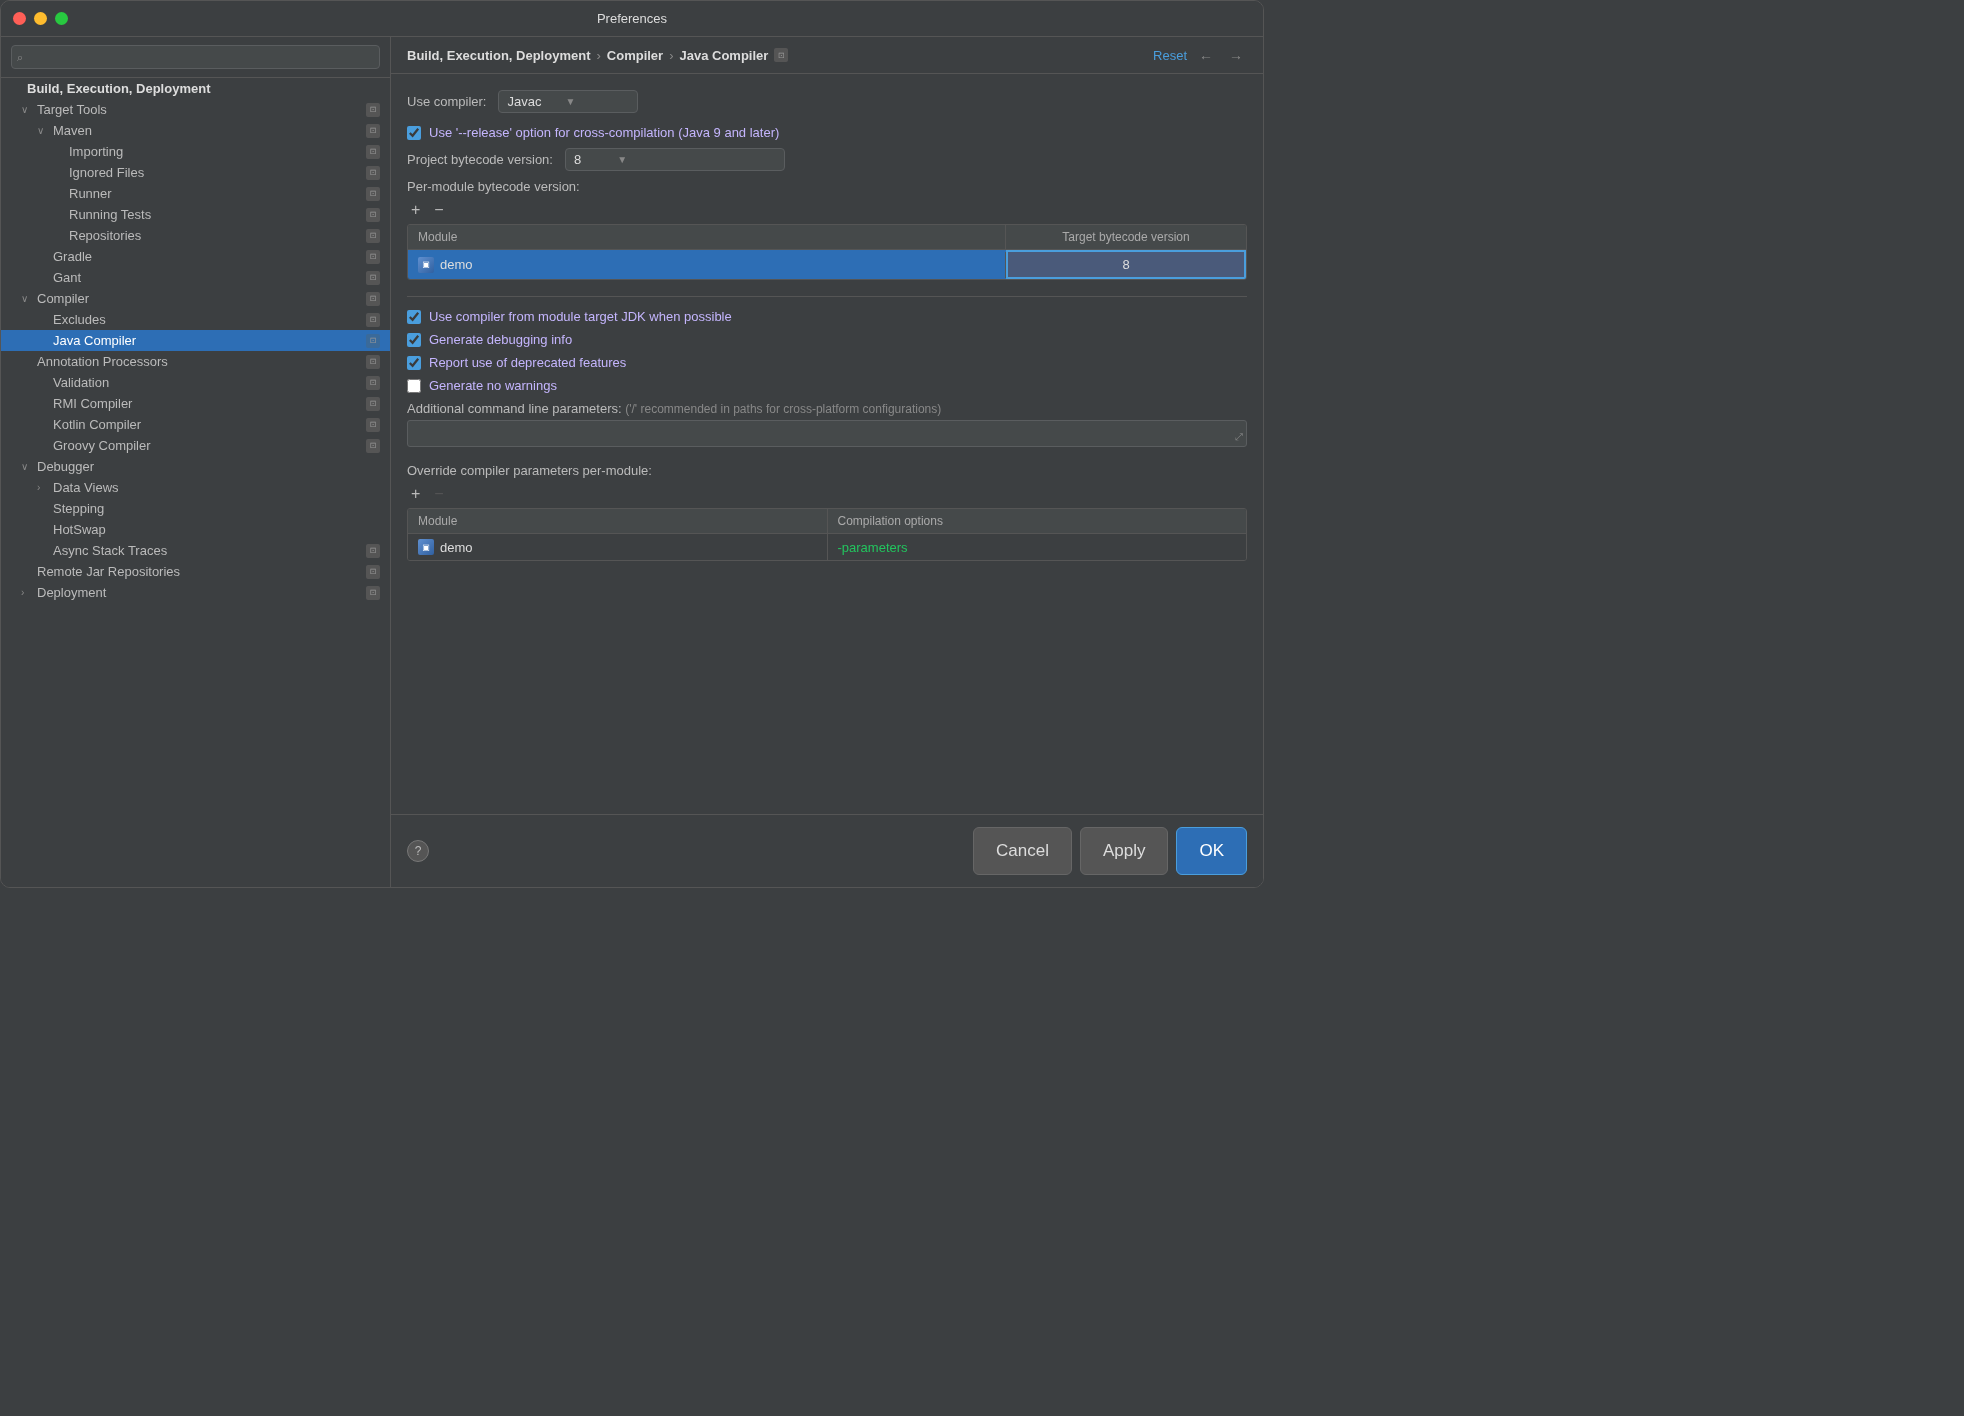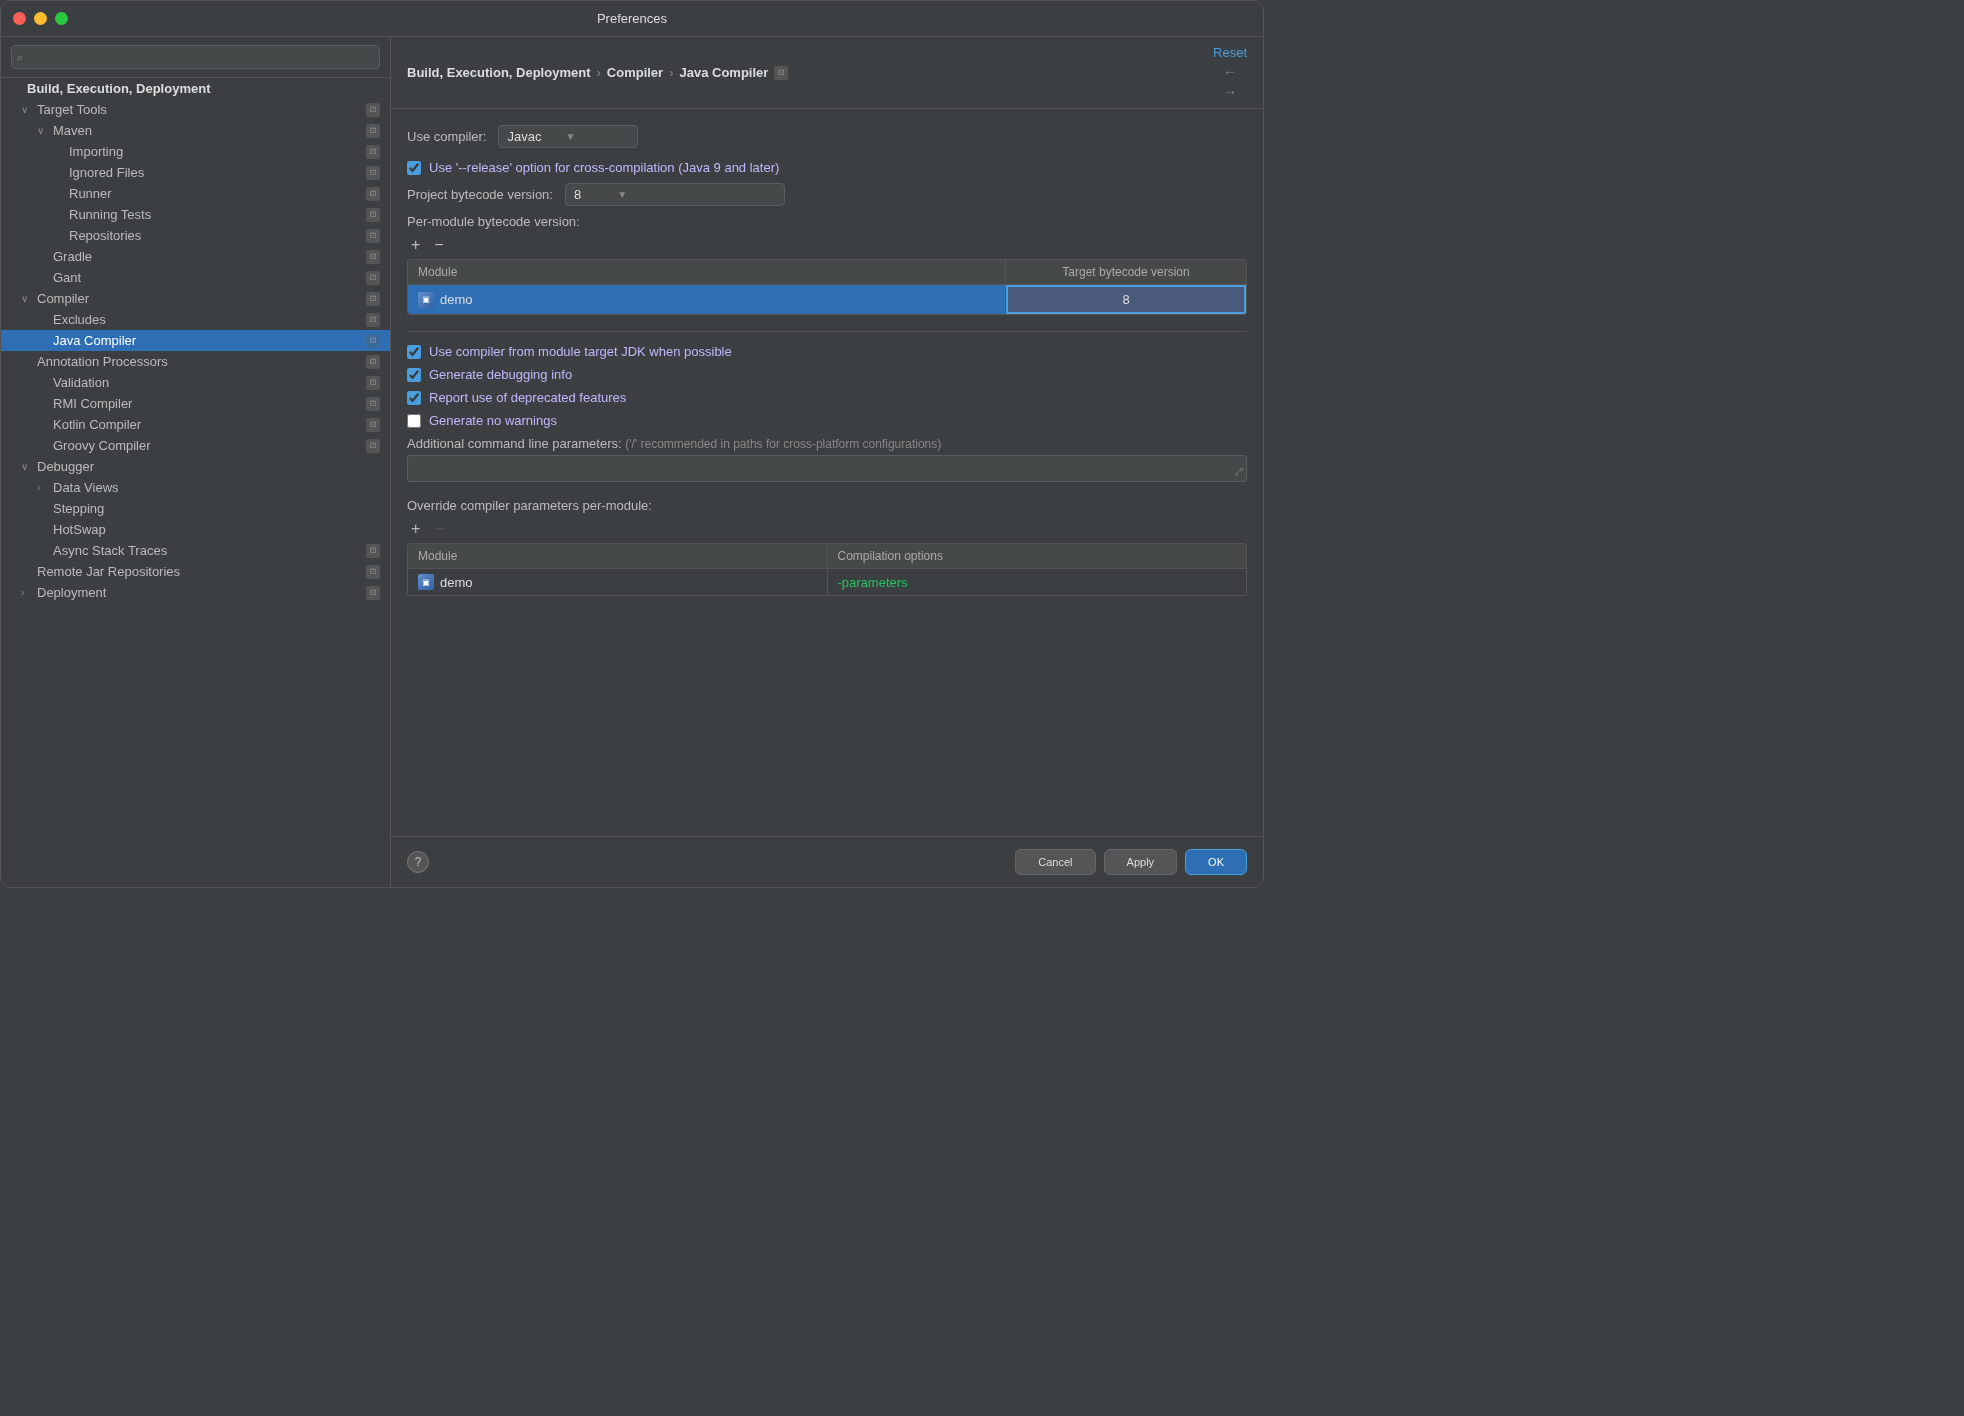--- a/index.html
+++ b/index.html
@@ -181,21 +181,21 @@
       border-radius: 2px;
       display: inline-flex;
       align-items: center;
       justify-content: center;
       font-size: 8px;
       color: #999;
     }
     .header-actions {
       display: flex;
       align-items: center;
-      flex-direction: column;
+      gap: 8px;
     }
     .reset-btn {
       color: #4a9edd;
       background: none;
       border: none;
       cursor: pointer;
       font-size: 13px;
     }
     .nav-btn {
       background: none;
@@ -405,24 +405,24 @@
       color: #bbbbbb;
       font-size: 12px;
       cursor: pointer;
       display: flex; align-items: center; justify-content: center;
     }
     .action-buttons {
       display: flex;
       gap: 8px;
     }
     .btn {
-      padding: 6px 22px;
+      padding: 13px 22px;
       border-radius: 6px;
       border: none;
-      font-size: 11px;
+      font-size: 17px;
       cursor: pointer;
     }
     .btn-cancel {
       background: #555;
       color: #dddddd;
       border: 1px solid #666;
     }
     .btn-apply {
       background: #555;
       color: #dddddd;

